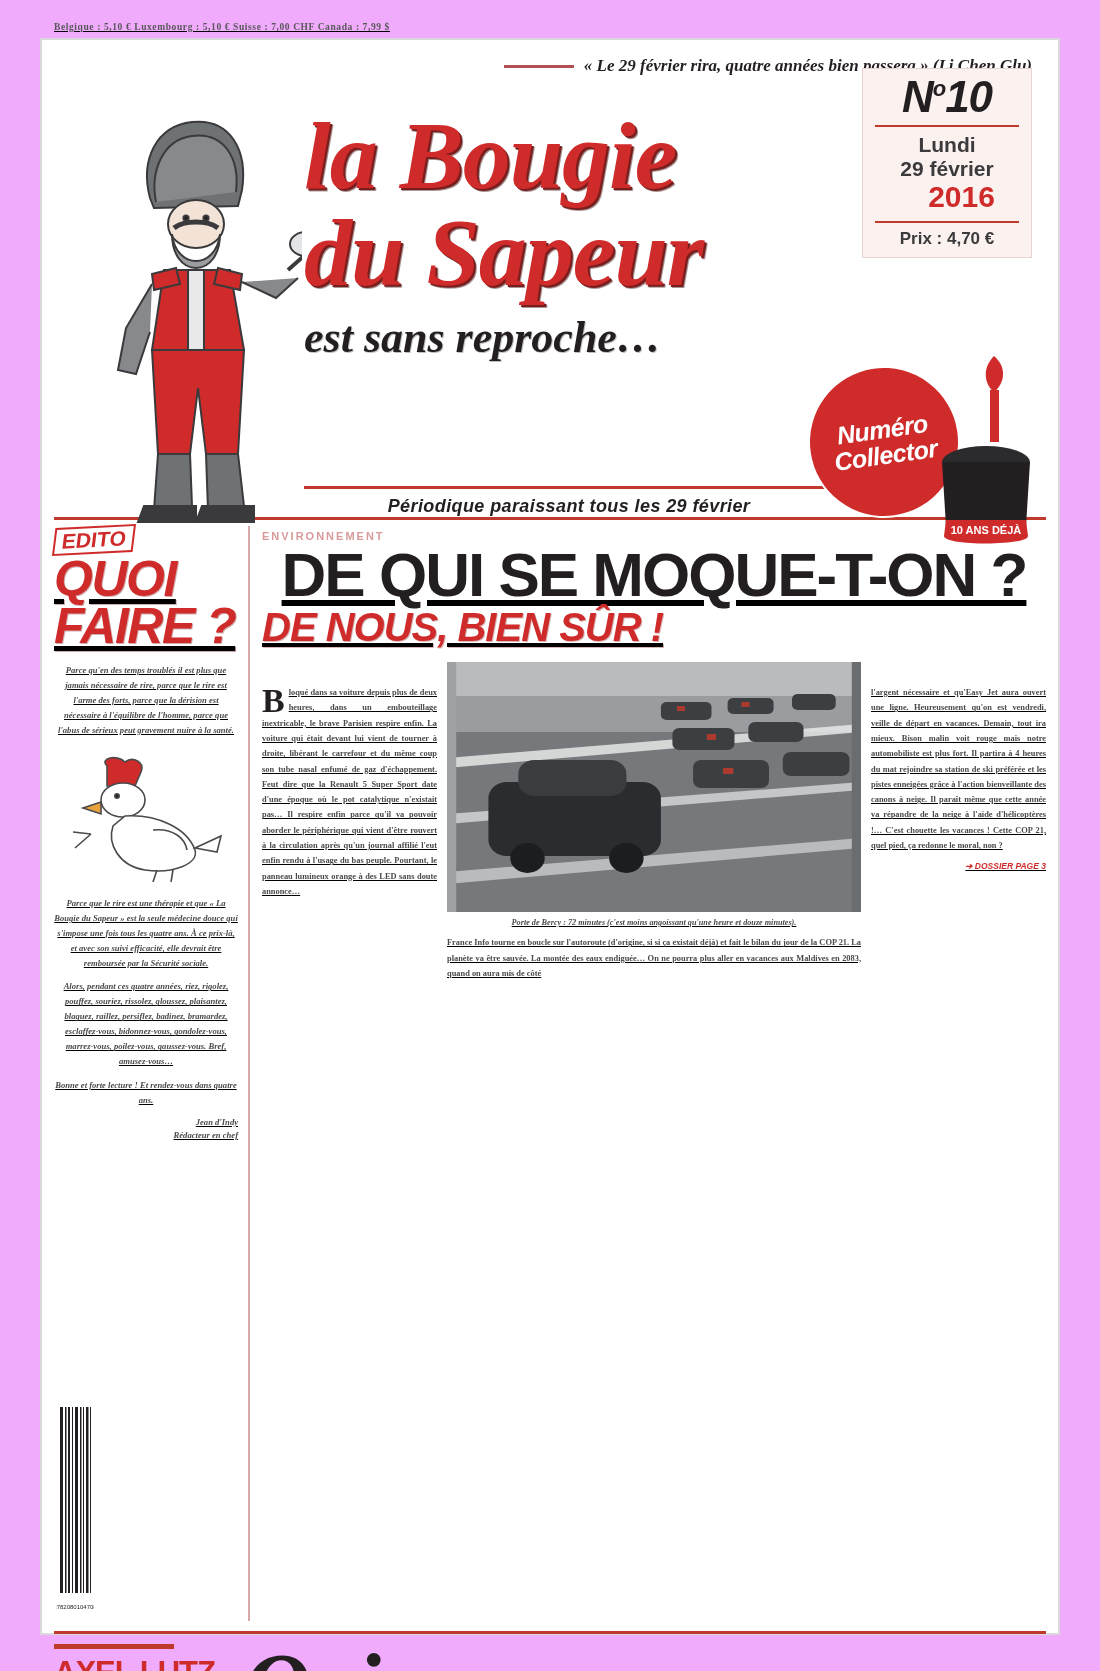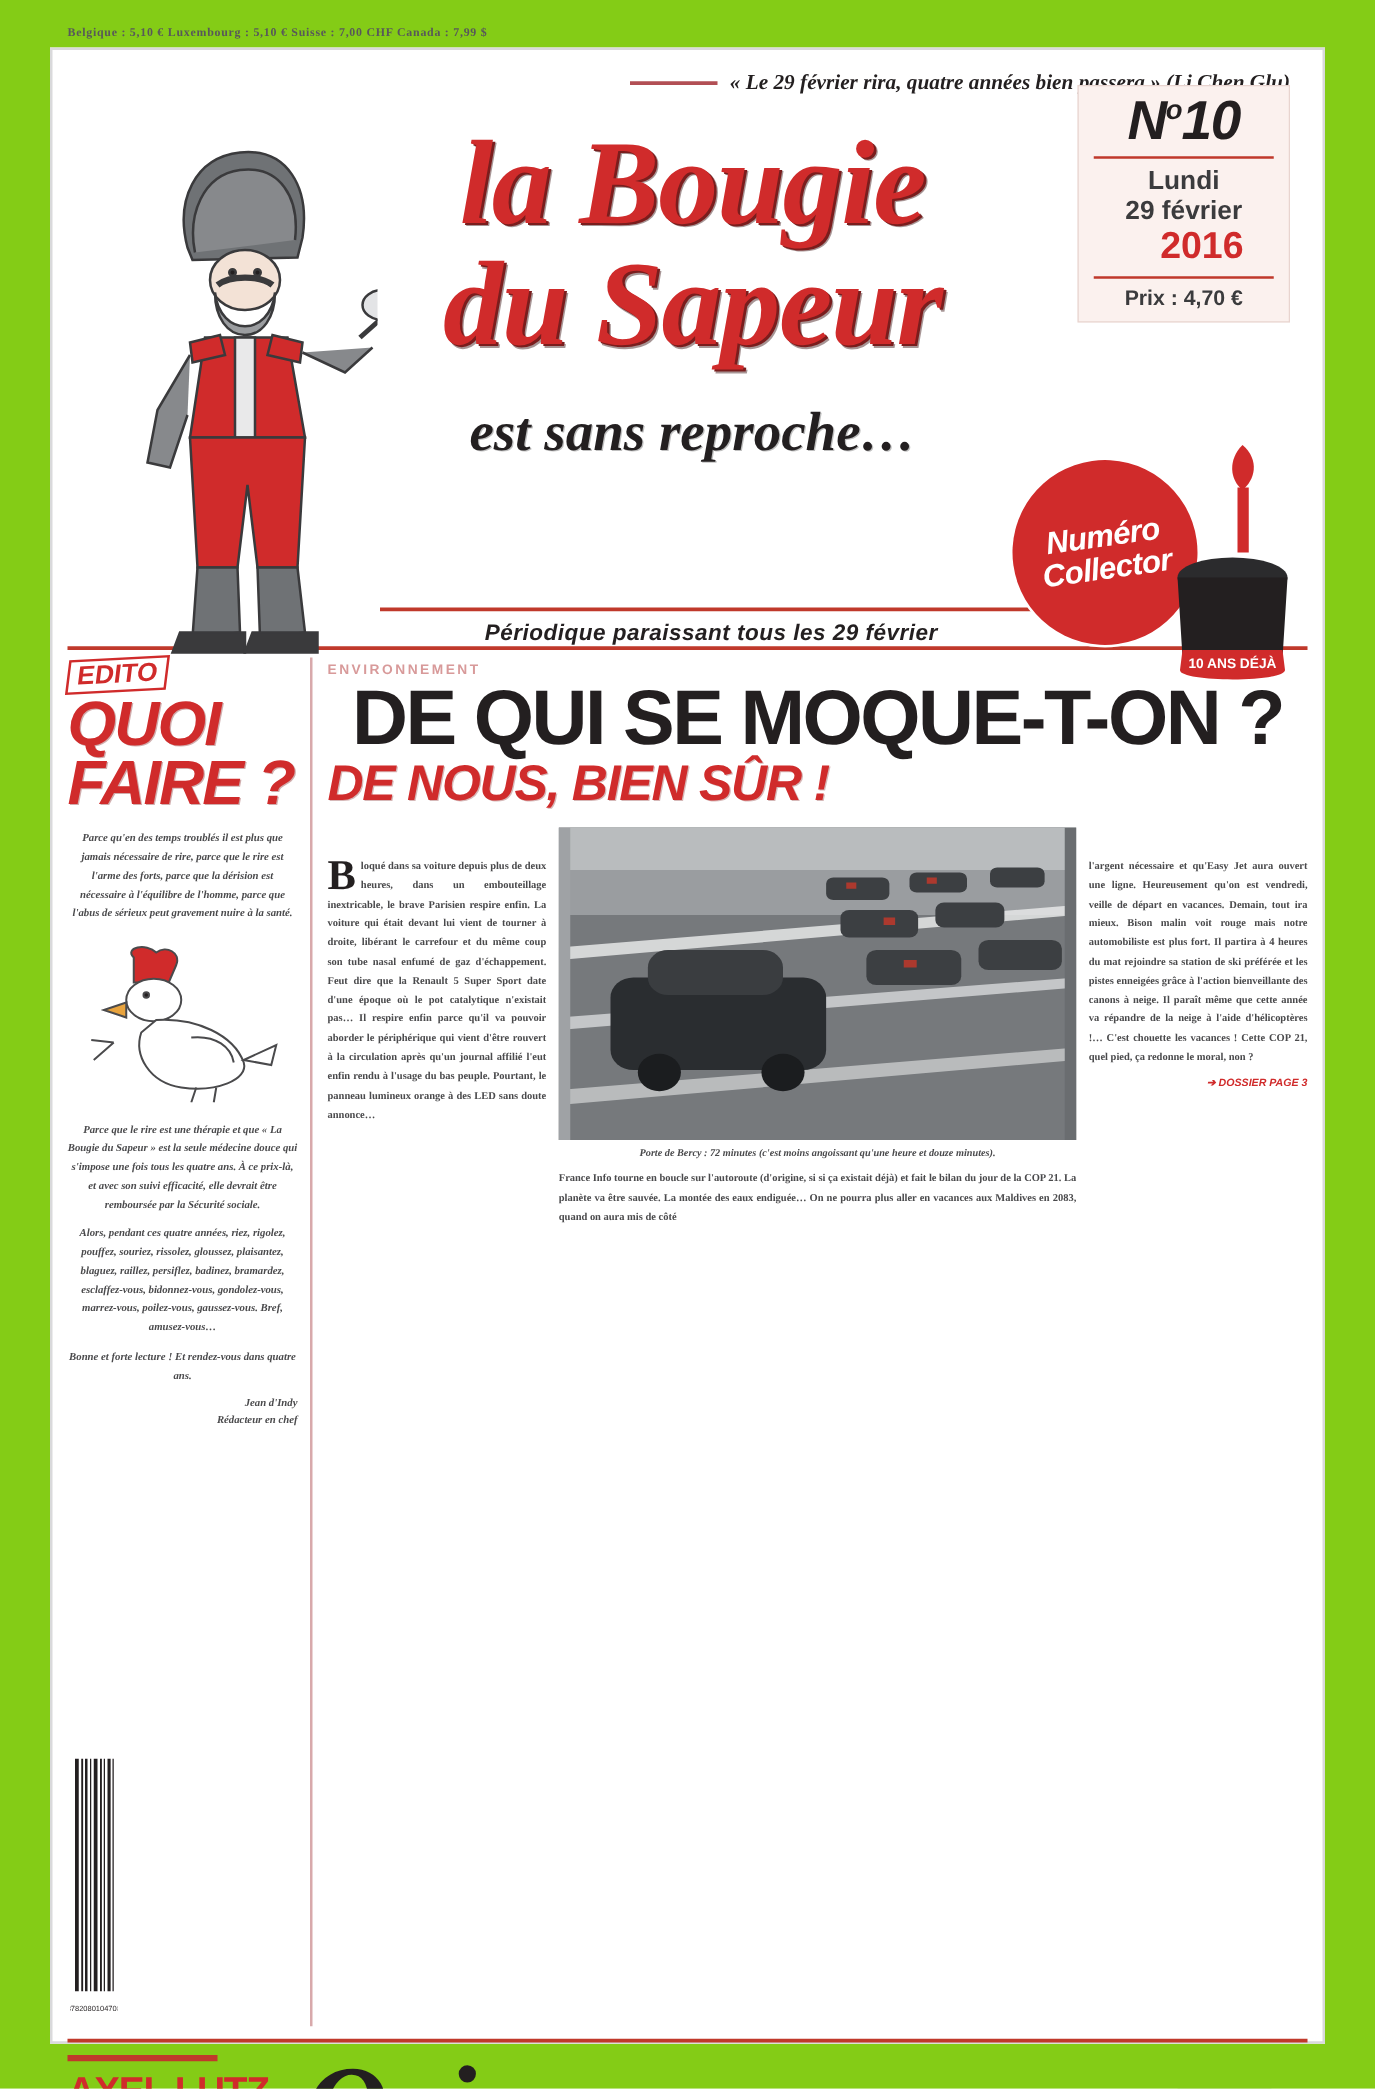--- a/index.html
+++ b/index.html
@@ -9,22 +9,23 @@
     height: 1671px;
     background: #ffffff;
     font-family: "Liberation Sans", sans-serif;
     overflow: hidden;
     position: relative;
   }
 
   .page {
     position: absolute;
     inset: 0;
-    background: #84cc16;
+    background: #f0abfc;
     padding: 22px 40px 26px 40px;
+    text-decoration: underline;
   }
 
   
   .price-strip {
     font-family: "Liberation Serif", serif;
     font-size: 9.5px;
     font-weight: bold;
     color: #58585a;
     letter-spacing: 0.6px;
     padding-left: 14px;
@@ -62,39 +63,39 @@
     font-style: italic; font-weight: bold;
     font-size: 17px; color: #231f20;
     white-space: nowrap;
   }
 
   
   .mascot { position: absolute; left: 38px; top: 52px; width: 210px; height: 430px; }
 
   
   .title-block {
-    position: absolute; left: 250px; top: 50px; width: 500px; text-align: center;
+    position: absolute; left: 250px; top: 60px; width: 500px; 
   }
   .logo-line {
     font-family: "Liberation Serif", serif;
     font-style: italic; font-weight: bold;
     color: #d02b2b;
     line-height: 0.95;
     letter-spacing: -1px;
     text-shadow:
       2px 2px 0 #7a1d1d,
       3px 3px 0 rgba(60,20,20,.45);
   }
   .logo-1 { font-size: 96px; }
   .logo-2 { font-size: 96px; margin-top: 6px; }
   .logo-sub {
     font-family: "Liberation Serif", serif;
     font-style: italic; font-weight: bold;
     font-size: 44px; color: #231f20;
-    margin-top: 32px;
+    margin-top: 14px;
     text-shadow: 1px 1px 0 rgba(0,0,0,.25);
   }
 
   .periodic-bar {
     position: absolute; left: 250px; top: 436px; width: 530px;
     text-align: center;
     border-top: 3px solid #c0392b;
     padding-top: 7px;
   }
   .periodic-bar span {

